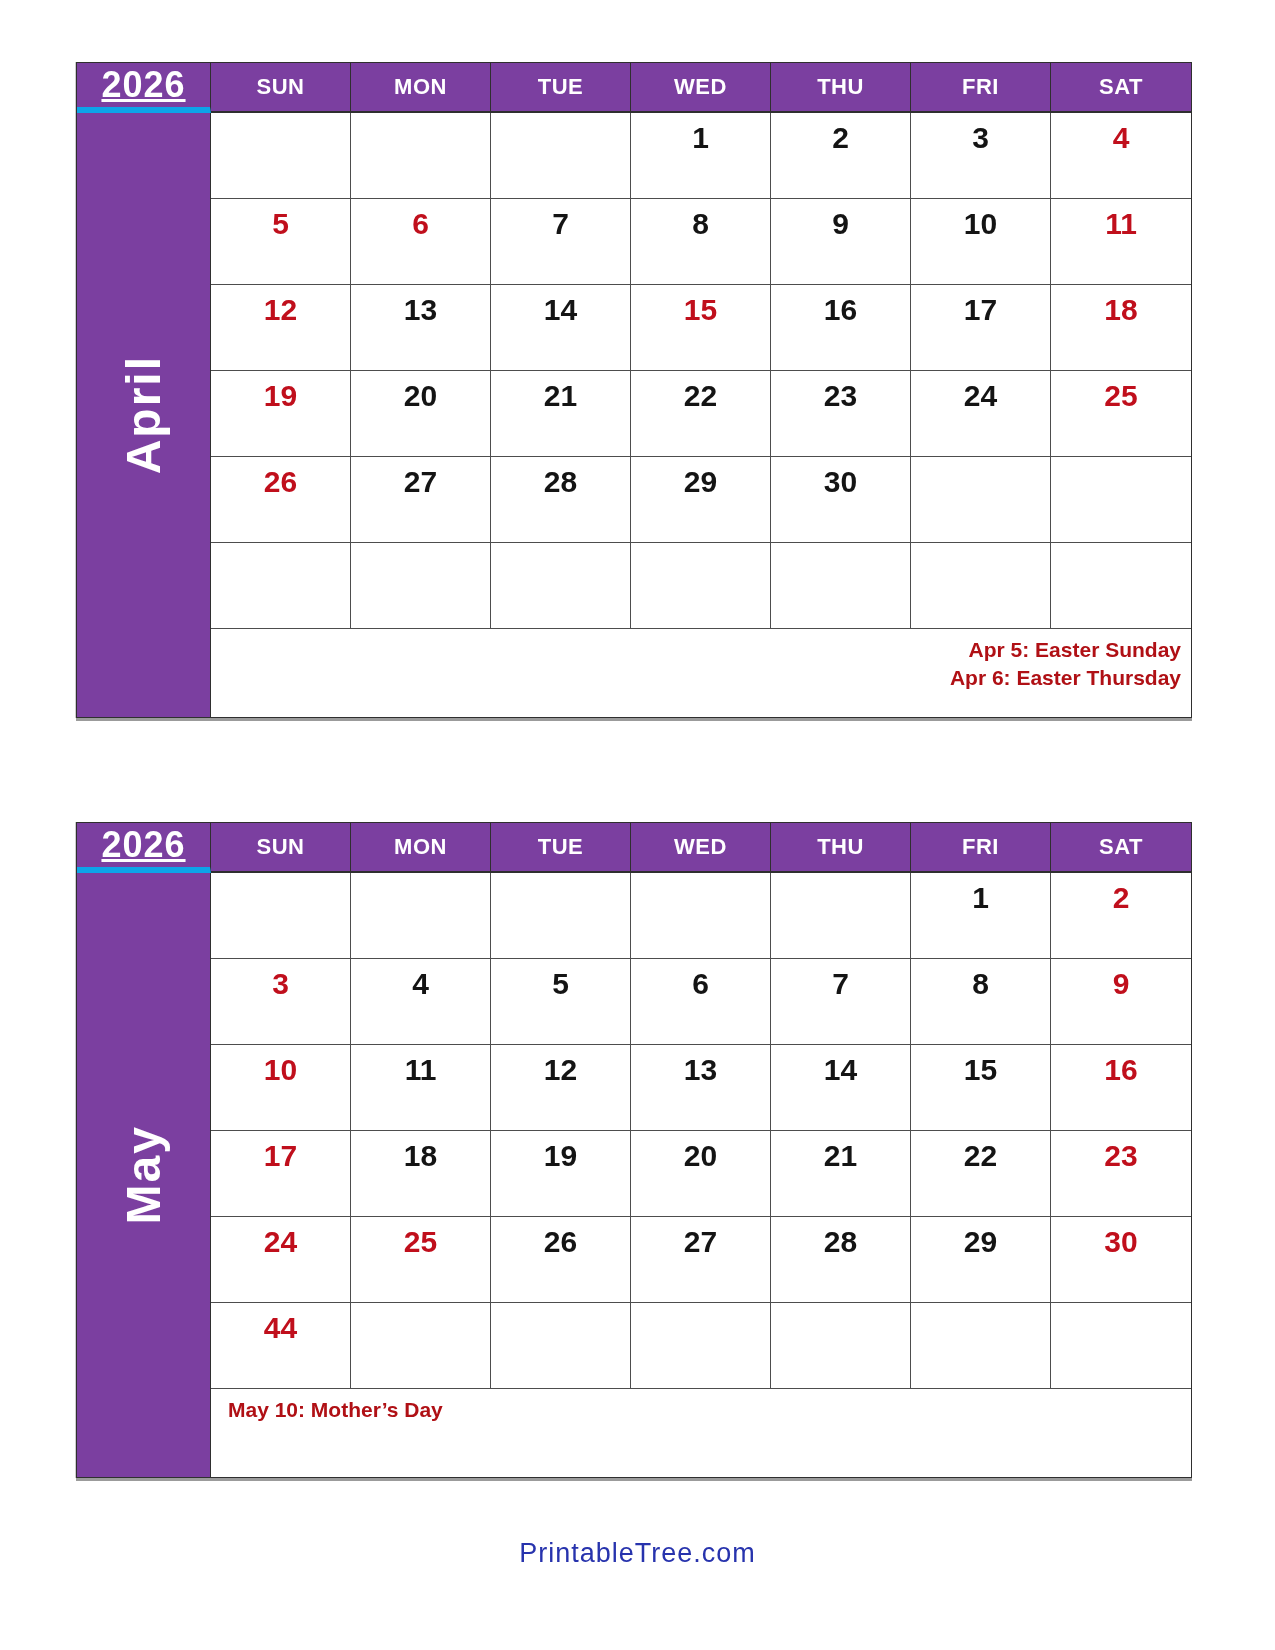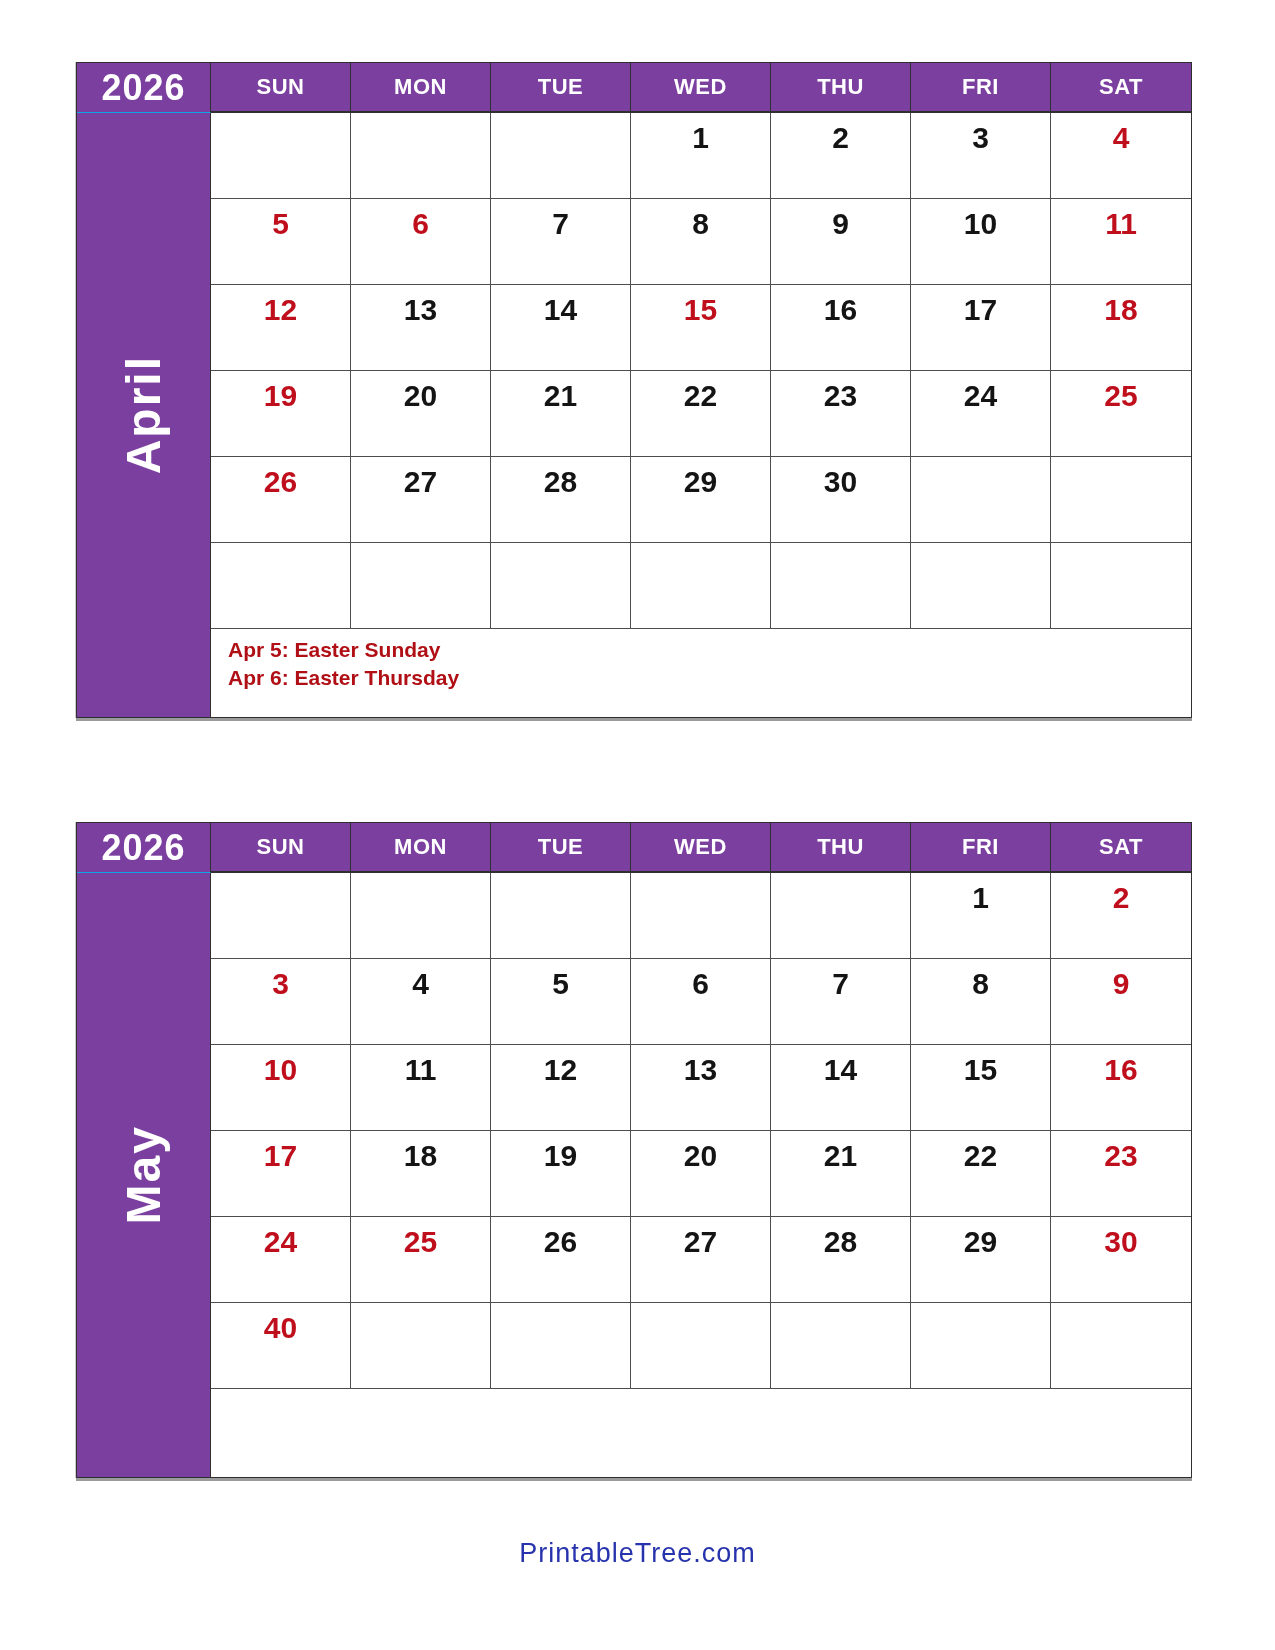--- a/index.html
+++ b/index.html
@@ -22,21 +22,21 @@
   }
 
   .hdr {
     background:var(--purple);
     color:#ffffff;
     display:flex; align-items:center; justify-content:center;
     border-right:1px solid #2f2f2f;
     border-bottom:2px solid #2f2f2f;
     font-weight:bold;
   }
-  .year-cell { font-size:36px; letter-spacing:1px; border-bottom:1px solid #0ea5e9; }
+  .year-cell { font-size:36px; letter-spacing:1px; border-bottom:6px solid #0ea5e9;text-decoration:underline; }
   .day-header { font-size:22px; letter-spacing:0.5px; }
   .hdr:last-of-type { border-right:none; }
 
   .month-cell {
     grid-column:1; grid-row:2 / span 7;
     background:var(--purple);
     display:flex; align-items:center; justify-content:center;
     border-right:1px solid #2f2f2f;
   }
   .month-cell span {
@@ -136,21 +136,21 @@
         <div class="date-cell" style="grid-area: 6 / 6;">30</div>
         <div class="date-cell" style="grid-area: 6 / 7;"></div>
         <div class="date-cell col7" style="grid-area: 6 / 8;"></div>
         <div class="date-cell" style="grid-area: 7 / 2;"></div>
         <div class="date-cell" style="grid-area: 7 / 3;"></div>
         <div class="date-cell" style="grid-area: 7 / 4;"></div>
         <div class="date-cell" style="grid-area: 7 / 5;"></div>
         <div class="date-cell" style="grid-area: 7 / 6;"></div>
         <div class="date-cell" style="grid-area: 7 / 7;"></div>
         <div class="date-cell col7" style="grid-area: 7 / 8;"></div>
-        <div class="notes-cell" style="grid-row: 8;">
+        <div class="notes-cell" style="grid-row: 8; text-align: right;">
           <div>Apr 5:  Easter Sunday</div>
           <div>Apr 6:  Easter Thursday</div>
         </div>
       </div>
     </div>
   <div class="calendar second">
       <div class="cal-grid">
         <div class="hdr year-cell">2026</div>
         <div class="hdr day-header">SUN</div>
         <div class="hdr day-header">MON</div>
@@ -190,27 +190,28 @@
         <div class="date-cell" style="grid-area: 5 / 6;">21</div>
         <div class="date-cell" style="grid-area: 5 / 7;">22</div>
         <div class="date-cell red col7" style="grid-area: 5 / 8;">23</div>
         <div class="date-cell red" style="grid-area: 6 / 2;">24</div>
         <div class="date-cell red" style="grid-area: 6 / 3;">25</div>
         <div class="date-cell" style="grid-area: 6 / 4;">26</div>
         <div class="date-cell" style="grid-area: 6 / 5;">27</div>
         <div class="date-cell" style="grid-area: 6 / 6;">28</div>
         <div class="date-cell" style="grid-area: 6 / 7;">29</div>
         <div class="date-cell red col7" style="grid-area: 6 / 8;">30</div>
-        <div class="date-cell red" style="grid-area: 7 / 2;">40</div>
+        <div class="date-cell red" style="grid-area: 7 / 2;">44</div>
         <div class="date-cell" style="grid-area: 7 / 3;"></div>
         <div class="date-cell" style="grid-area: 7 / 4;"></div>
         <div class="date-cell" style="grid-area: 7 / 5;"></div>
         <div class="date-cell" style="grid-area: 7 / 6;"></div>
         <div class="date-cell" style="grid-area: 7 / 7;"></div>
         <div class="date-cell col7" style="grid-area: 7 / 8;"></div>
         <div class="notes-cell" style="grid-row: 8;">
+          <div>May 10: Mother’s Day</div>
         </div>
       </div>
     </div>
   <div class="footer">
     <a class="footer-link">PrintableTree.com</a>
   </div>
 </div>
 
 </body></html>

